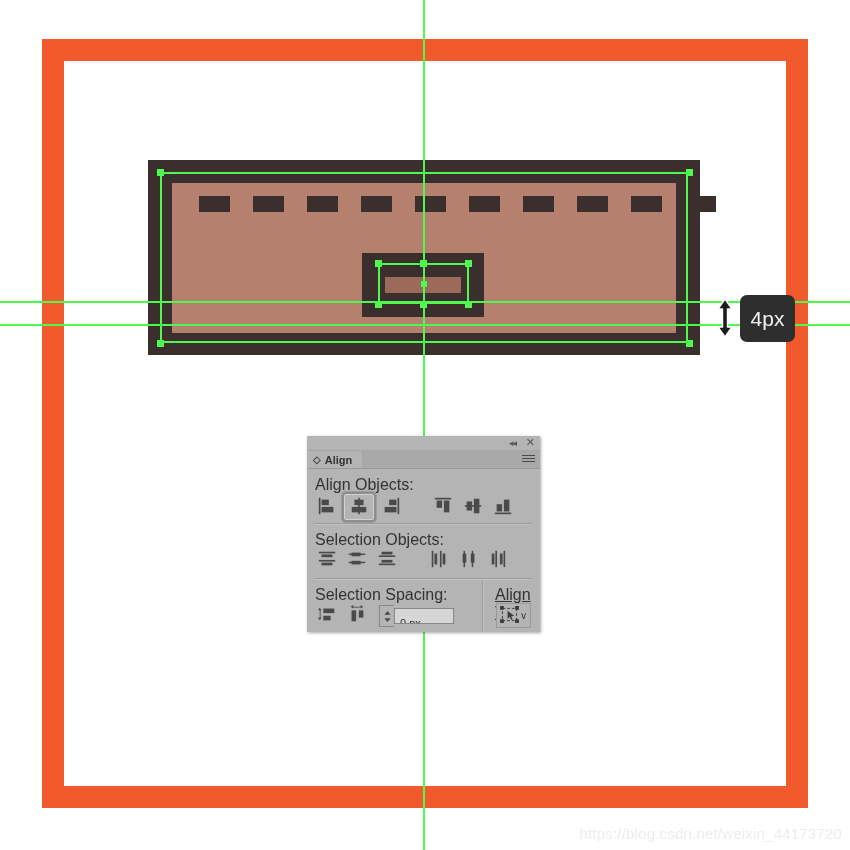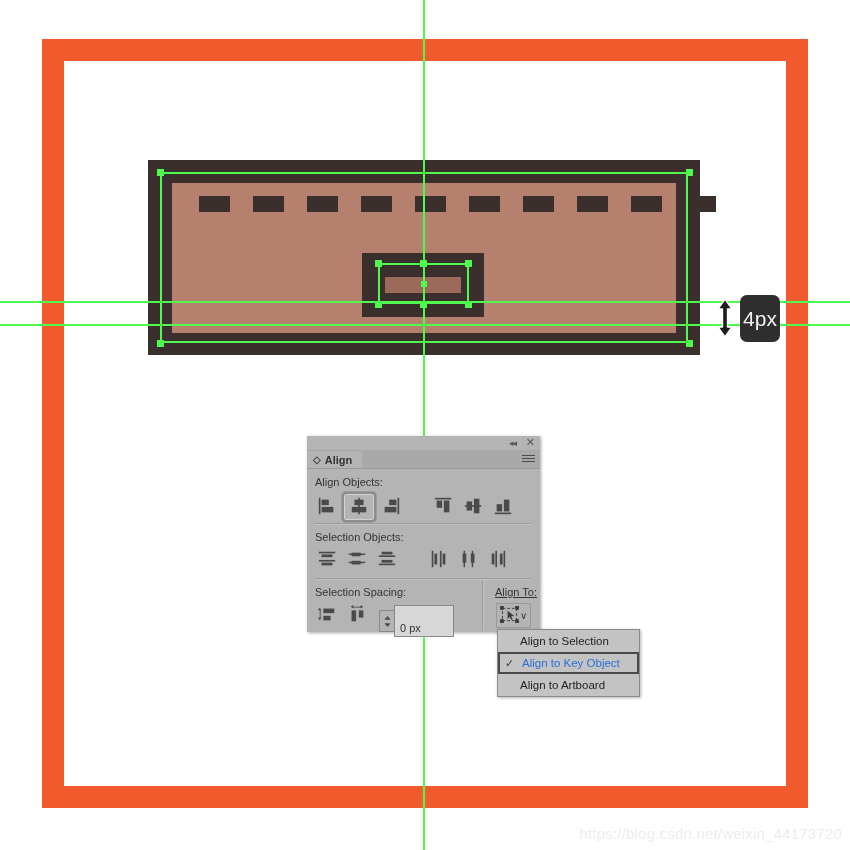--- a/index.html
+++ b/index.html
@@ -112,21 +112,21 @@
     width: 6px;
     height: 6px;
     background: #4dfa4d;
   }
 
   
   .measure-tip {
     position: absolute;
     left: 740px;
     top: 295px;
-    width: 40px;
+    width: 55px;
     height: 47px;
     background: #2e2e2e;
     border-radius: 7px;
     color: #f2f2f2;
     font-size: 21px;
     display: flex;
     align-items: center;
     justify-content: center;
     letter-spacing: 0px;
   }
@@ -207,21 +207,21 @@
   .panel-menu i {
     display: block;
     height: 1px;
     background: #4a4a4a;
     margin-bottom: 2px;
   }
 
   .panel-body { position: relative; padding: 0; }
   .section-label {
     position: absolute;
-    font-size: 11px;
+    font-size: 16px;
     color: #333;
   }
   .icon-row {
     position: absolute;
     display: flex;
     align-items: center;
   }
   .icon-btn {
     width: 30px;
     height: 26px;
@@ -260,21 +260,21 @@
     border: 1px solid #888;
     border-right: none;
     display: flex;
     flex-direction: column;
     align-items: center;
     justify-content: center;
     cursor: pointer;
   }
   .spacing-input {
     width: 60px;
-    height: 32px;
+    height: 16px;
     background: #d7d7d7;
     border: 1px solid #888;
     box-sizing: border-box;
     font-size: 11px;
     color: #333;
     padding: 14px 0 0 5px;
     font-family: "Liberation Sans", sans-serif;
     outline: none;
   }
   .alignto-btn {
@@ -554,28 +554,16 @@
             <rect x="16" y="14" width="4" height="4" fill="#3c3c3c"></rect>
             <path d="M8 5 L8 14 L10.3 11.4 L11.9 14.8 L13.4 14 L11.8 10.8 L15 10.6 Z" fill="#3c3c3c"></path>
           </svg>
         </span>
         <span style="font-size:10px;color:#3c3c3c;line-height:10px;">∨</span>
       </div>
 
     </div>
   </div>
 
-  <div class="dropdown" id="align-to-menu">
-      <div class="dd-item">
-        <span>Align to Selection</span>
-      </div>
-      <div class="dd-item selected">
-        <span class="dd-check">✓</span>
-        <span>Align to Key Object</span>
-      </div>
-      <div class="dd-item">
-        <span>Align to Artboard</span>
-      </div>
-    </div>
 
   <div class="watermark">https://blog.csdn.net/weixin_44173720</div>
 
 </div>
 
 </body></html>

